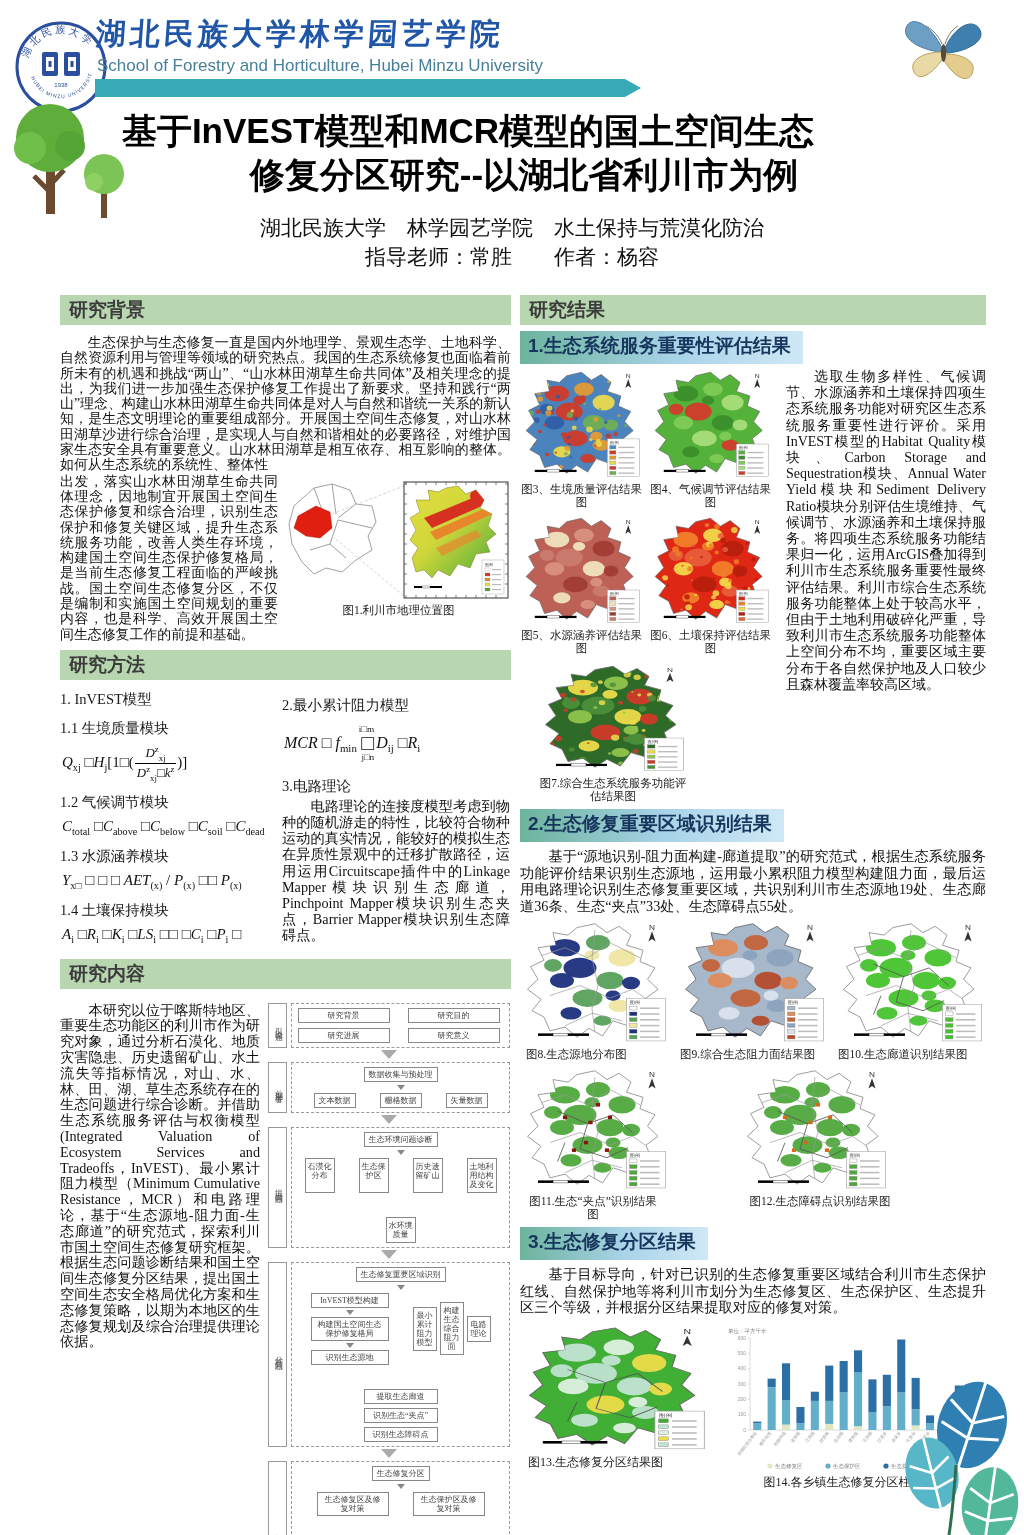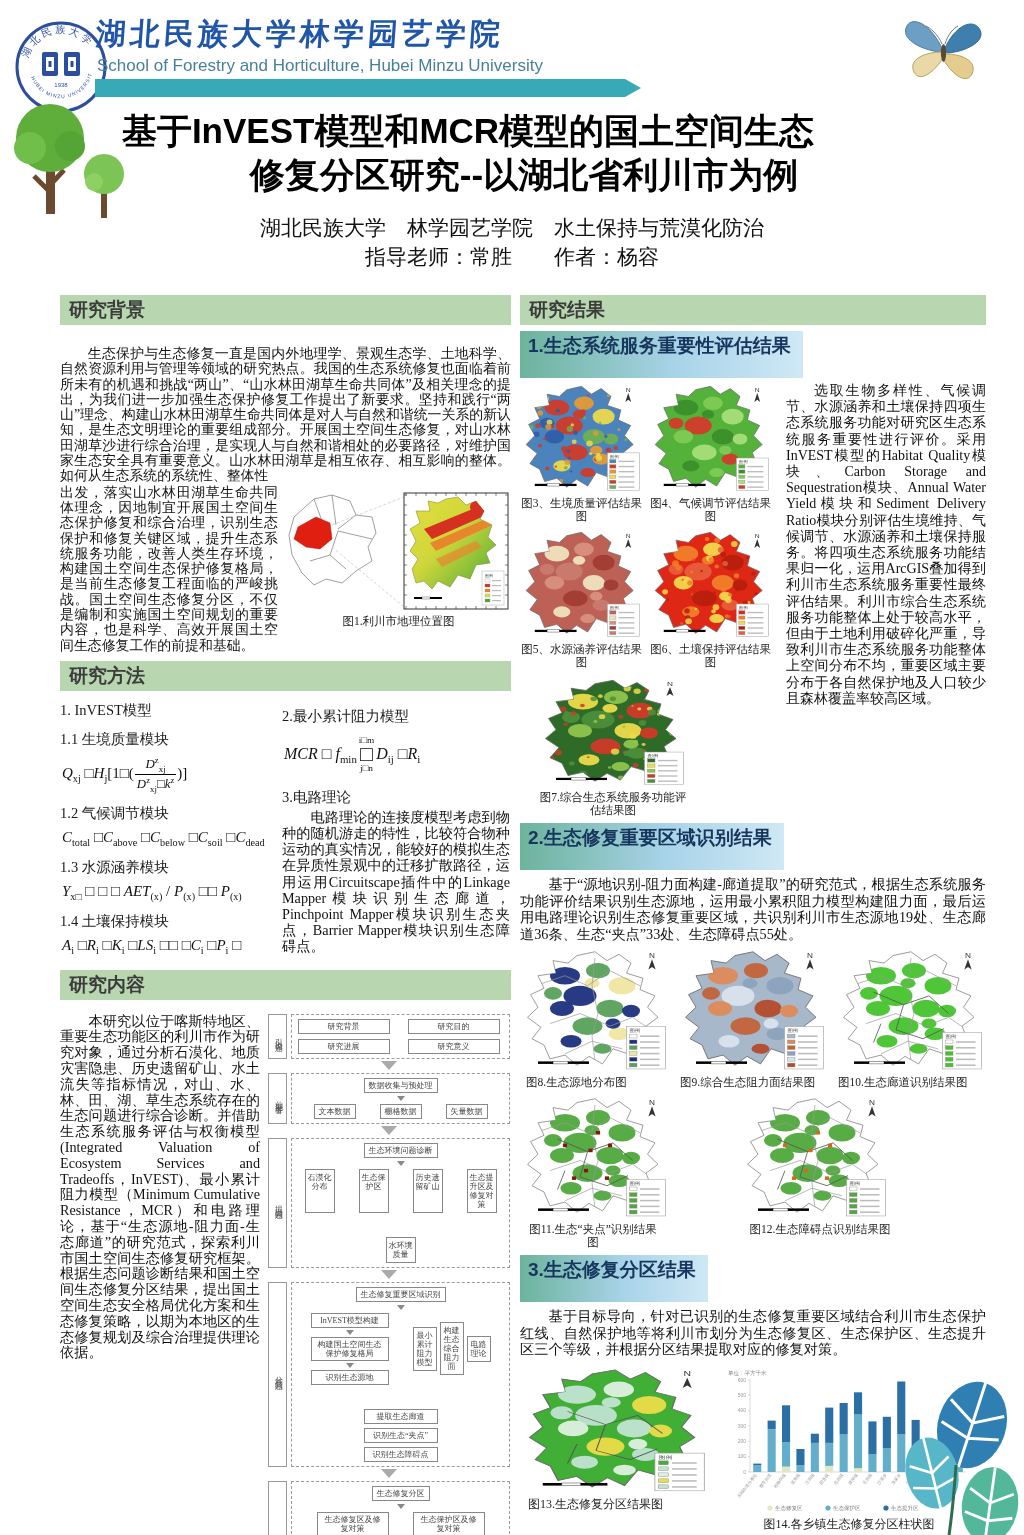--- a/index.html
+++ b/index.html
@@ -22,37 +22,37 @@
           font-weight:bold;font-family:"Liberation Sans","DejaVu Sans",sans-serif;color:#000;}
   .affil{position:absolute;left:0;top:214px;width:1024px;text-align:center;font-size:21px;color:#111;}
   .credits{position:absolute;left:0;top:243px;width:1024px;text-align:center;font-size:21px;color:#111;}
   
   #colL{position:absolute;left:60px;top:295px;width:451px;}
   #colR{position:absolute;left:520px;top:295px;width:466px;}
   .sec-bar{height:30px;background:#b8d6af;color:#3c3c3c;font-family:"Liberation Sans",sans-serif;
           font-size:19px;font-weight:bold;line-height:30px;padding-left:9px;box-sizing:border-box;}
   .sub-bar{height:29px;background:linear-gradient(90deg,#6cb39c,#a8d3e8 55%,#cfe8f6);
           color:#17365d;font-family:"Liberation Sans",sans-serif;font-size:19px;font-weight:bold;
-          line-height:29px;padding:0 12px 18px 8px;display:inline-block;margin-top:6px;}
+          line-height:29px;padding:0 12px 4px 8px;display:inline-block;margin-top:6px;}
   .para{font-size:13.9px;line-height:15.3px;text-align:justify;color:#111;}
   .indent{text-indent:2em;}
   .cap{font-size:11.5px;color:#222;text-align:center;margin-top:2px;line-height:13px;}
   .fig{display:inline-block;vertical-align:top;}
   .map{line-height:0;}
   
   .m-label{font-size:14.5px;margin:10px 0 2px 0;}
   .formula{font-size:15px;font-family:"Liberation Serif",serif;margin:6px 0 4px 2px;color:#111;}
   .it{font-style:italic;}
   .sb{vertical-align:sub;font-size:68%;}
   .sp{vertical-align:super;font-size:68%;}
   .frac{display:inline-flex;flex-direction:column;text-align:center;vertical-align:middle;
         font-size:86%;margin:0 1px;}
   .fn{border-bottom:1px solid #000;padding:0 2px;}
   .fd{padding:0 2px;}
-  .lim{display:inline-flex;flex-direction:column;align-items:center;vertical-align:middle;
+  .lim{display:inline-flex;flex-direction:column;align-items:flex-end;vertical-align:middle;
        font-size:58%;line-height:1;margin:0 2px;}
   .lm{font-size:230%;line-height:0.9;}
   
   .fc{width:242px;font-family:"Liberation Serif",serif;}
   .fc-row{display:flex;align-items:stretch;margin-bottom:2px;}
   .fc-stage{width:17px;border:1px solid #999;margin-right:4px;display:flex;align-items:center;
         justify-content:center;font-size:8px;color:#555;writing-mode:vertical-rl;letter-spacing:2px;padding:2px 0;}
   .fc-group{flex:1;border:1px dashed #999;padding:4px 3px;display:flex;flex-direction:column;
         align-items:center;gap:3px;}
   .fc-box{border:1px solid #888;font-size:8px;color:#444;padding:2px 4px;text-align:center;
@@ -115,21 +115,21 @@
     <circle cx="98" cy="78" r="20" fill="#7cc455"></circle>
     <circle cx="88" cy="86" r="9" fill="#8fd063"></circle>
   </svg>
   <div class="title1">基于InVEST模型和MCR模型的国土空间生态</div>
   <div class="title2">修复分区研究--以湖北省利川市为例</div>
   <div class="affil">湖北民族大学　林学园艺学院　水土保持与荒漠化防治</div>
   <div class="credits">指导老师：常胜　　作者：杨容</div>
 
   <div id="colL">
     <div class="sec-bar">研究背景</div>
-    <div class="para indent" style="margin-top:21px;">生态保护与生态修复一直是国内外地理学、景观生态学、土地科学、自然资源利用与管理等领域的研究热点。我国的生态系统修复也面临着前所未有的机遇和挑战“两山”、“山水林田湖草生命共同体”及相关理念的提出，为我们进一步加强生态保护修复工作提出了新要求。坚持和践行“两山”理念、构建山水林田湖草生命共同体是对人与自然和谐统一关系的新认知，是生态文明理论的重要组成部分。开展国土空间生态修复，对山水林田湖草沙进行综合治理，是实现人与自然和谐相处的必要路径，对维护国家生态安全具有重要意义。山水林田湖草是相互依存、相互影响的整体。如何从生态系统的系统性、整体性</div>
+    <div class="para indent" style="margin-top:10px;">生态保护与生态修复一直是国内外地理学、景观生态学、土地科学、自然资源利用与管理等领域的研究热点。我国的生态系统修复也面临着前所未有的机遇和挑战“两山”、“山水林田湖草生命共同体”及相关理念的提出，为我们进一步加强生态保护修复工作提出了新要求。坚持和践行“两山”理念、构建山水林田湖草生命共同体是对人与自然和谐统一关系的新认知，是生态文明理论的重要组成部分。开展国土空间生态修复，对山水林田湖草沙进行综合治理，是实现人与自然和谐相处的必要路径，对维护国家生态安全具有重要意义。山水林田湖草是相互依存、相互影响的整体。如何从生态系统的系统性、整体性</div>
     <div style="display:flex;gap:8px;margin-top:1px;">
       <div class="para" style="width:218px;">出发，落实山水林田湖草生命共同体理念，因地制宜开展国土空间生态保护修复和综合治理，识别生态保护和修复关键区域，提升生态系统服务功能，改善人类生存环境，构建国土空间生态保护修复格局，是当前生态修复工程面临的严峻挑战。国土空间生态修复分区，不仅是编制和实施国土空间规划的重要内容，也是科学、高效开展国土空间生态修复工作的前提和基础。</div>
       <div class="fig" style="width:225px;">
         <div class="map" id="fig1map"><svg width="225" height="128" viewBox="0 0 225 128">
               <g stroke="#888" stroke-width="0.8" fill="#fff">
                 <path d="M8,32 L28,14 46,10 64,16 70,30 86,32 90,48 82,62 86,76 70,86 56,98 40,94 28,100 16,88 6,70 3,50 Z"></path>
                 <path d="M46,10 L50,40 M70,30 L52,44 M86,54 L52,46 M52,46 L44,70 M44,70 L60,84 M44,70 L24,76 M28,14 L36,36"></path>
               </g>
               <path d="M12,42 L30,32 44,38 46,54 34,64 20,62 8,54 Z" fill="#e01f10" stroke="#b01508" stroke-width="0.5"></path>
               <line x1="46" y1="40" x2="118" y2="12" stroke="#ccc" stroke-width="0.8" stroke-dasharray="3,2"></line>
@@ -275,21 +275,21 @@
             <div class="big-arrow"></div>
             <div class="fc-row">
               <div class="fc-stage">提出问题</div>
               <div class="fc-group">
                 <div class="fc-box">生态环境问题诊断</div>
                 <div class="tri"></div>
                 <div class="fc-h">
                   <div class="fc-vbox">石漠化分布</div>
                   <div class="fc-vbox">生态保护区</div>
                   <div class="fc-vbox">历史遗留矿山</div>
-                  <div class="fc-vbox">生态提升区及修复对策</div>
+                  <div class="fc-vbox">土地利用结构及变化</div>
                   <div class="fc-vbox">水环境质量</div>
                 </div>
               </div>
             </div>
             <div class="big-arrow"></div>
             <div class="fc-row">
               <div class="fc-stage">分析问题</div>
               <div class="fc-group">
                 <div class="fc-box">生态修复重要区域识别</div>
                 <div class="tri"></div>

